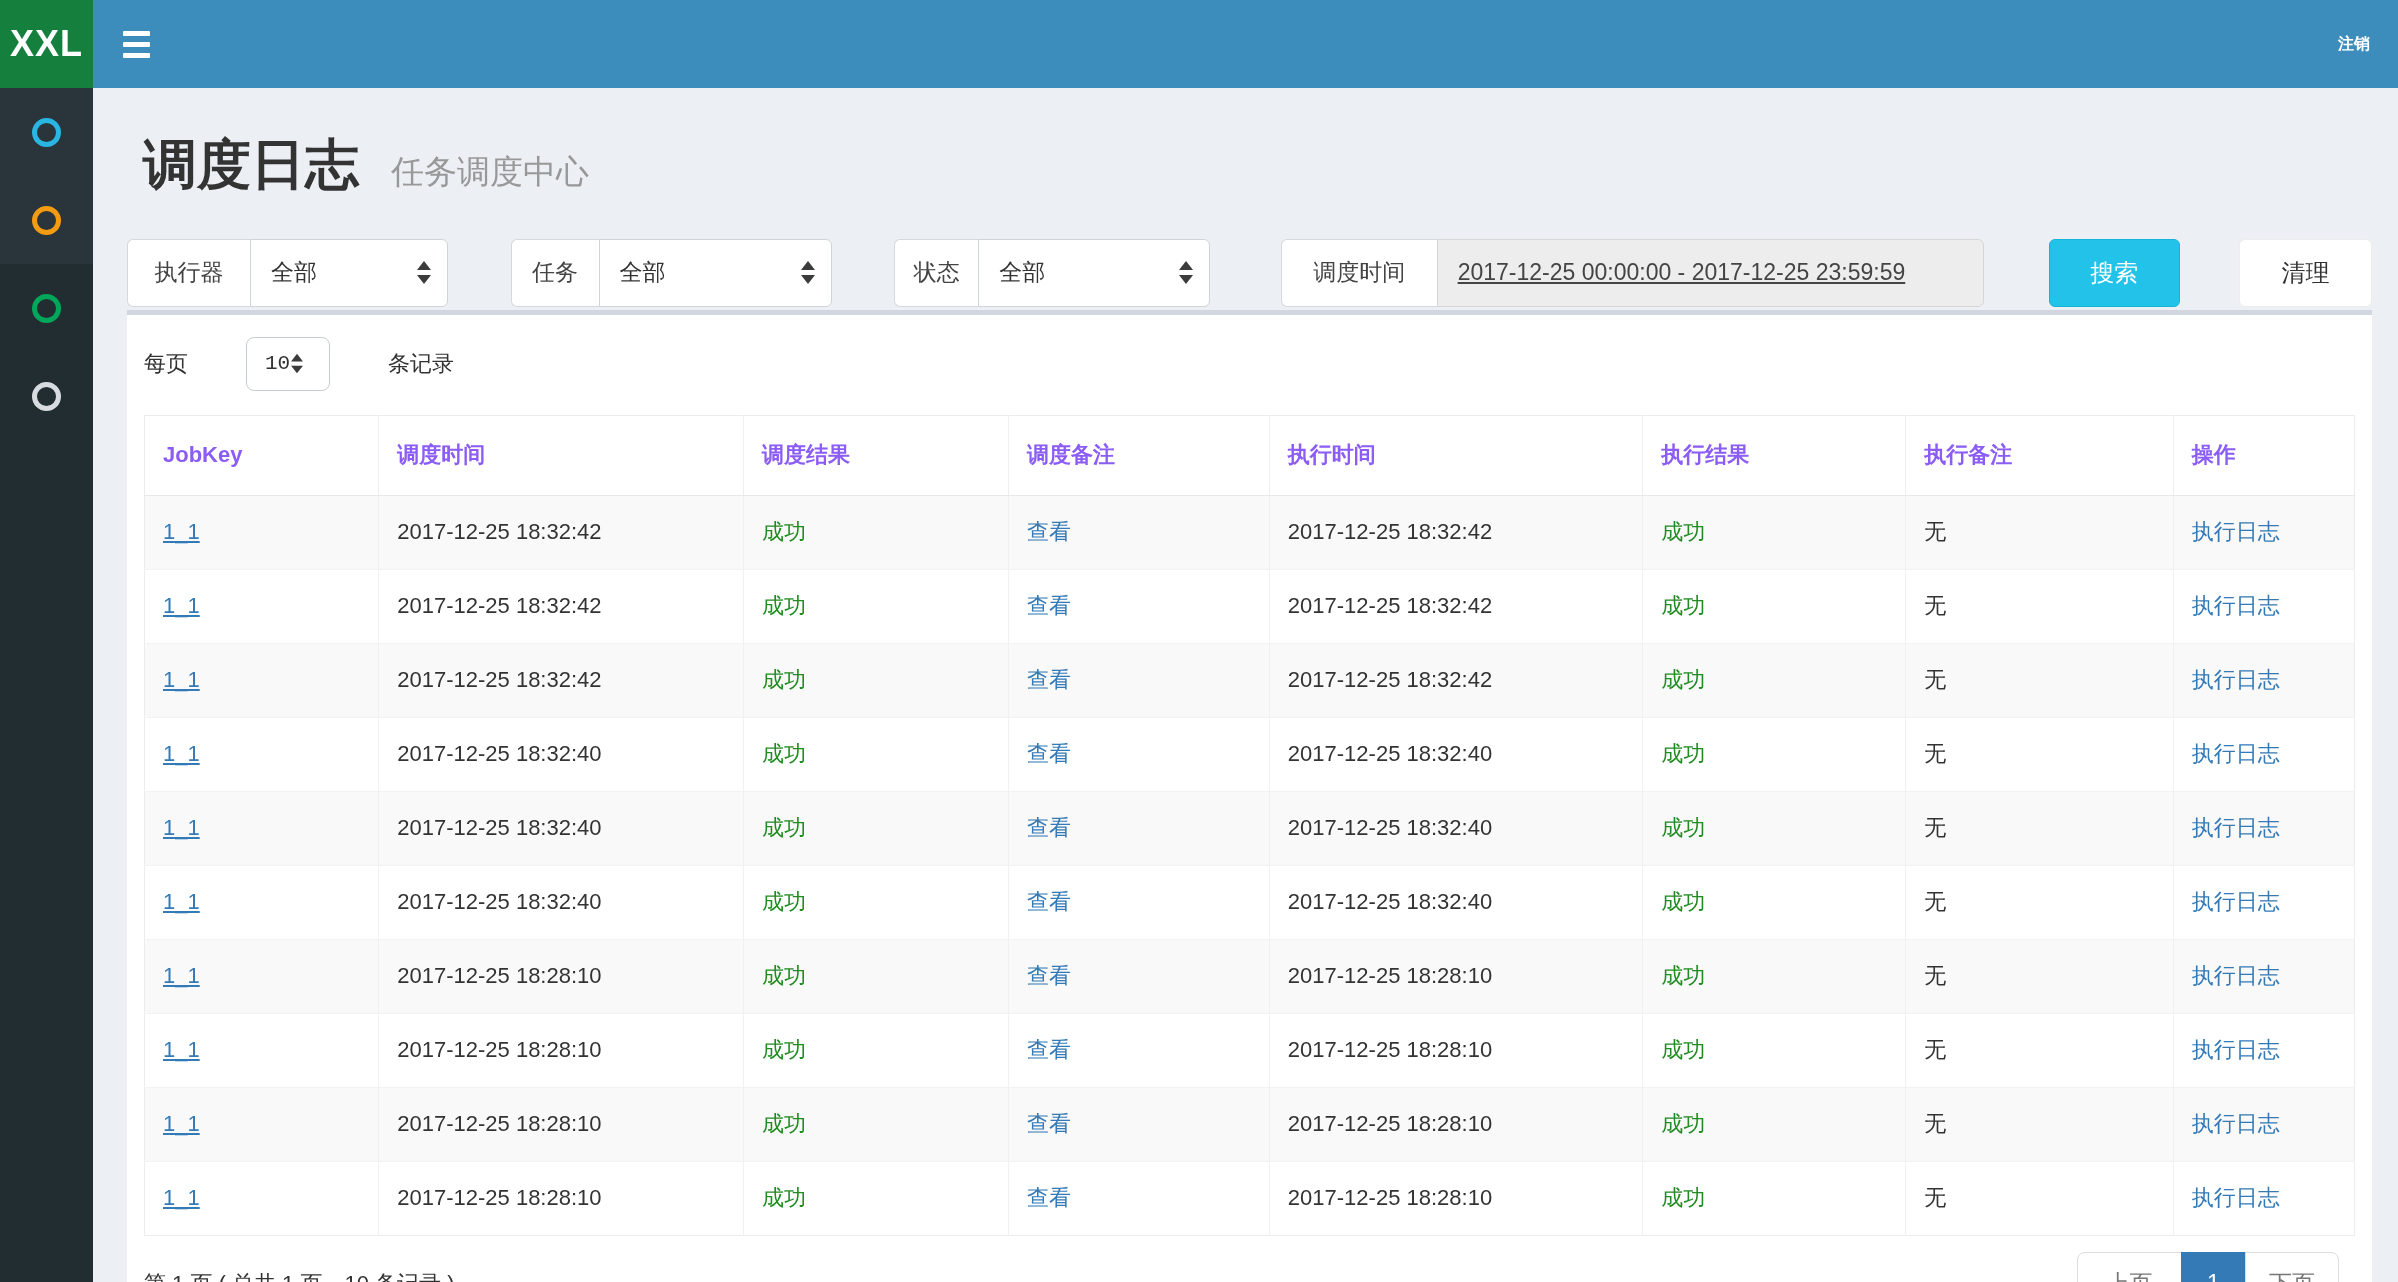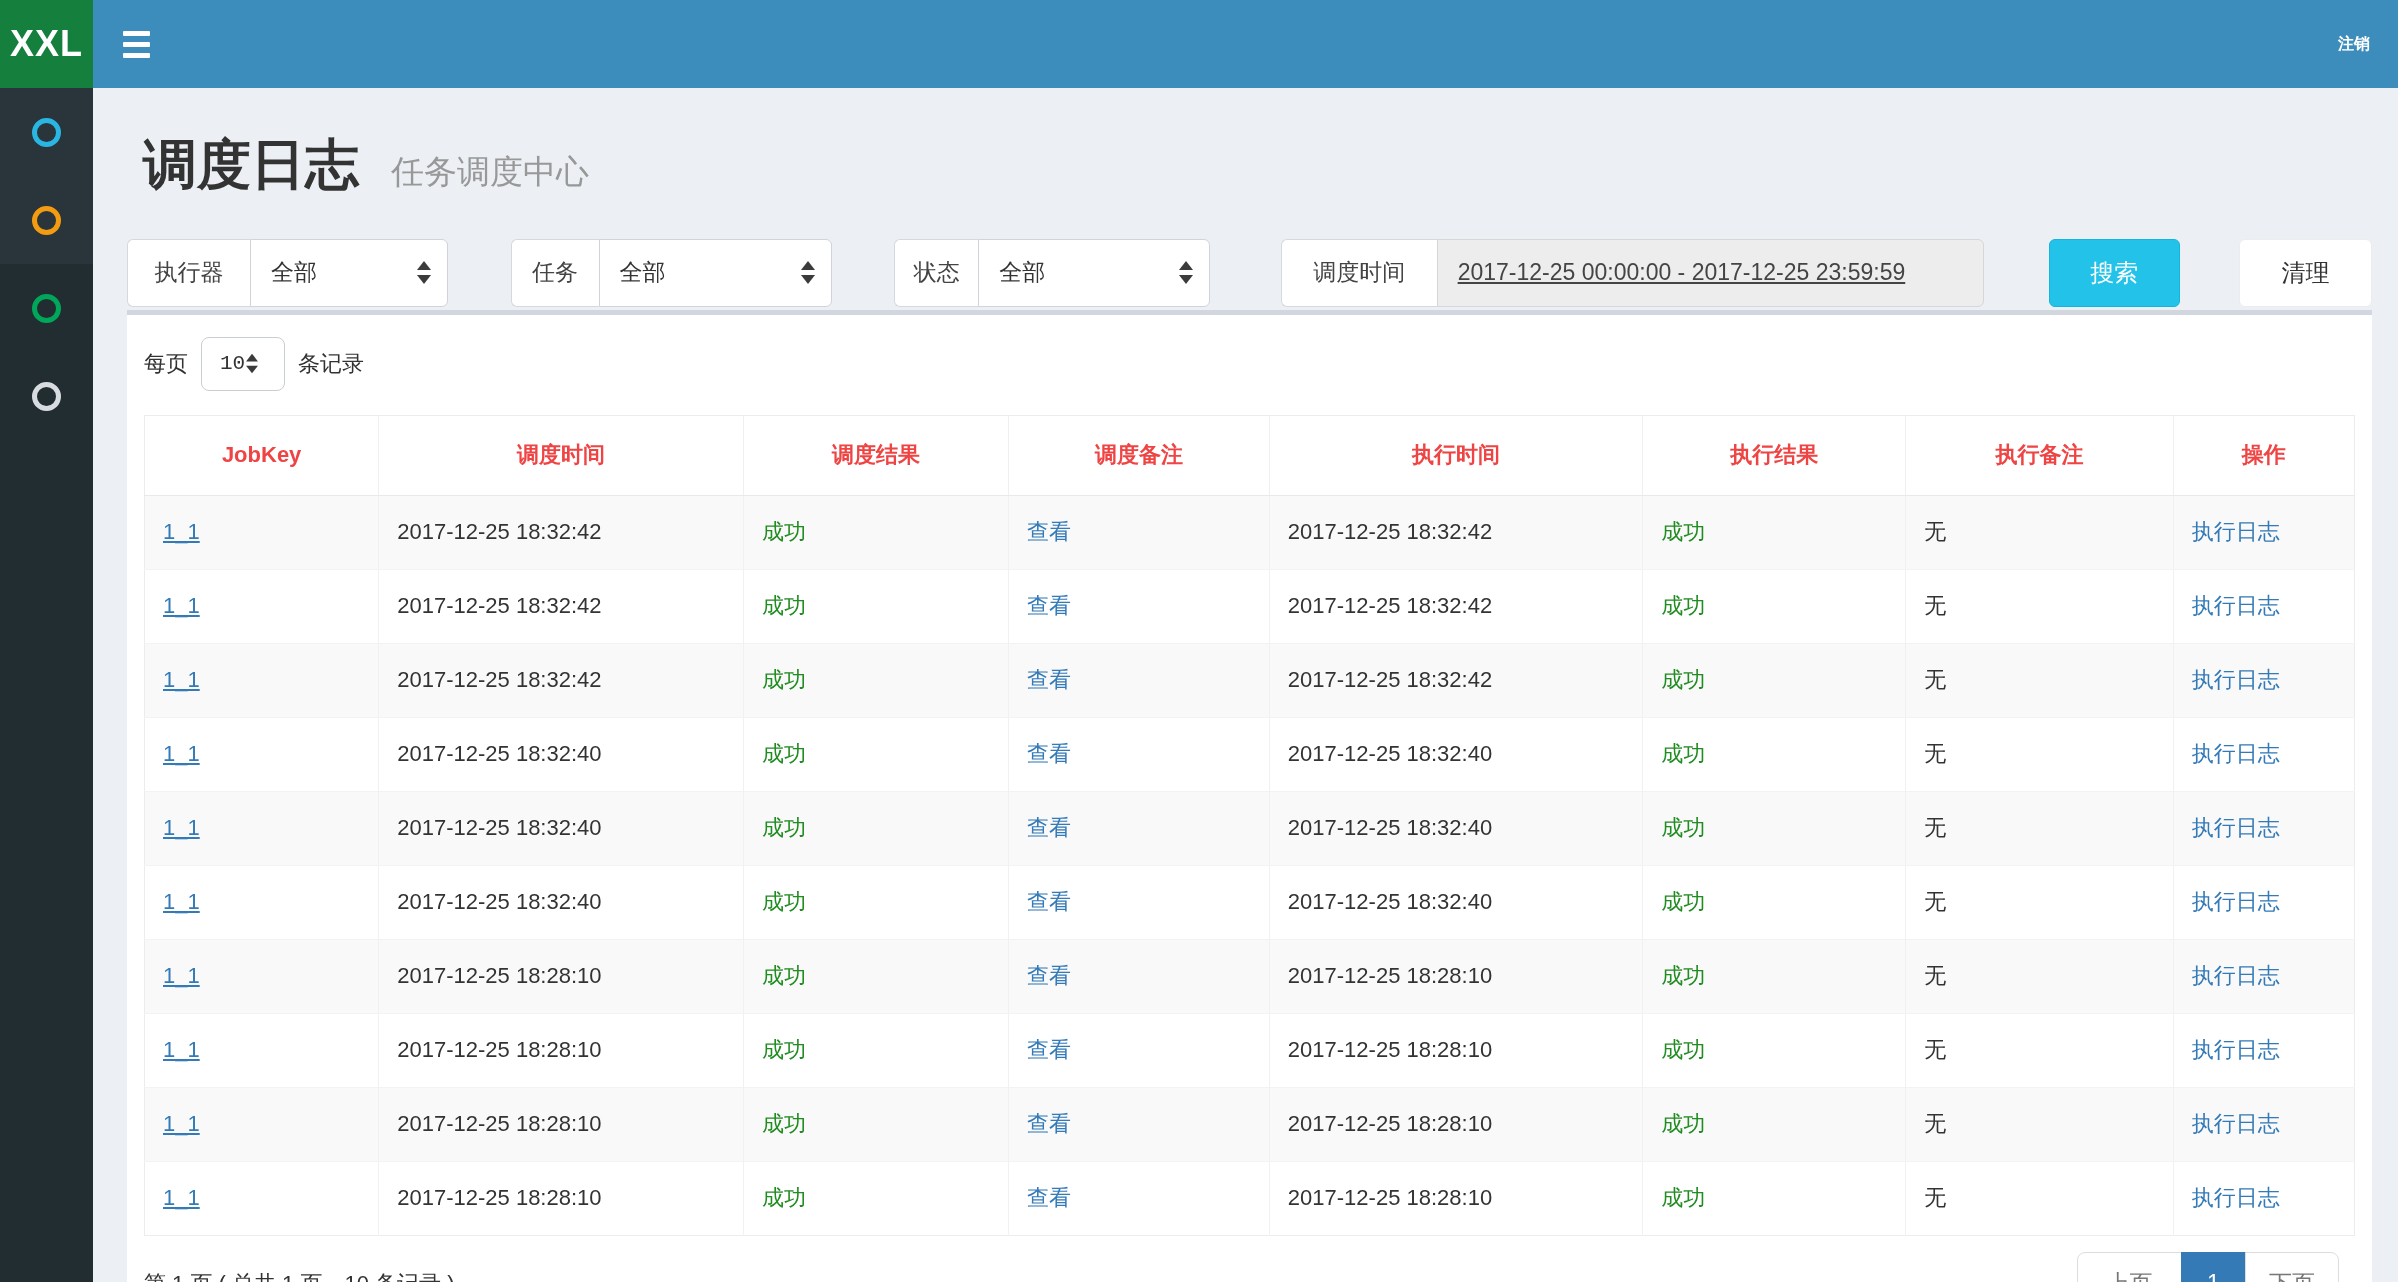--- a/index.html
+++ b/index.html
@@ -42,28 +42,28 @@
   .date-input{background:#ededed;border:1px solid #d6d6d6;border-radius:0 6px 6px 0;box-sizing:border-box;
               width:547px;display:flex;align-items:center;padding:0 20px;font-size:23px;color:#444;cursor:pointer;text-decoration:underline;}
   .btn{height:68px;border-radius:6px;display:flex;align-items:center;justify-content:center;
        font-size:24px;cursor:pointer;box-sizing:border-box;border:none;}
   .btn-search{width:132px;background:#23c2e9;color:#fff;margin-left:65px;border:1px solid #14b5dd;}
   .btn-clear{width:134px;background:#fff;color:#333;margin-left:59px;border:1px solid #ececec;}
   .gap1{width:63px;} .gap3{width:71px;}
   
   .box{background:#fff;border-top:5px solid #d2d6de;margin-top:0;min-height:1012px;
        padding:22px 17px 0 17px;box-sizing:border-box;}
-  .pagesize-row{display:flex;align-items:center;font-size:22px;color:#333;height:54px;}
+  .pagesize-row{display:flex;align-items:center;font-size:22px;color:#333;height:54px;gap:45px;}
   .pagesize-row .lbl{margin-right:13px;} .pagesize-row .lbl2{margin-left:13px;}
   .sel-small{width:84px;height:54px;border:1px solid #c9ced3;border-radius:8px;background:#fff;
              display:flex;align-items:center;justify-content:flex-start;padding:0 12px 0 18px;font-size:21px;cursor:pointer;box-sizing:border-box;font-family:Liberation Mono, monospace;}
   .sel-small .spin{transform:scale(.85);}
   
   table.log{width:100%;border-collapse:collapse;margin-top:24px;border:1px solid #ececec;table-layout:fixed;}
-  table.log th{height:80px;text-align:center;font-size:22px;font-weight:bold;color:#ef4444;
+  table.log th{height:80px;text-align:left;font-size:22px;font-weight:bold;color:#8b5cf6;
                padding:0 18px;border-right:1px solid #efefef;border-bottom:1px solid #e9e9e9;background:#fff;box-sizing:border-box;margin-left:6px;}
   table.log td{height:74px;font-size:22px;color:#333;padding:0 18px;border-right:1px solid #f1f1f1;
                border-top:1px solid #f3f3f3;box-sizing:border-box;white-space:nowrap;overflow:hidden;}
   table.log th:last-child,table.log td:last-child{border-right:none;}
   table.log tbody tr:nth-child(odd){background:#f9f9f9;}
   .col0{width:10.6%;} .col1{width:16.5%;} .col2{width:12.0%;} .col3{width:11.8%;}
   .col4{width:16.9%;} .col5{width:11.9%;} .col6{width:12.1%;} .col7{width:8.2%;}
   a.link{color:#337ab7;text-decoration:none;cursor:pointer;}
   a.link.jobkey{text-decoration:underline;}
   .green{color:#218c21;}

